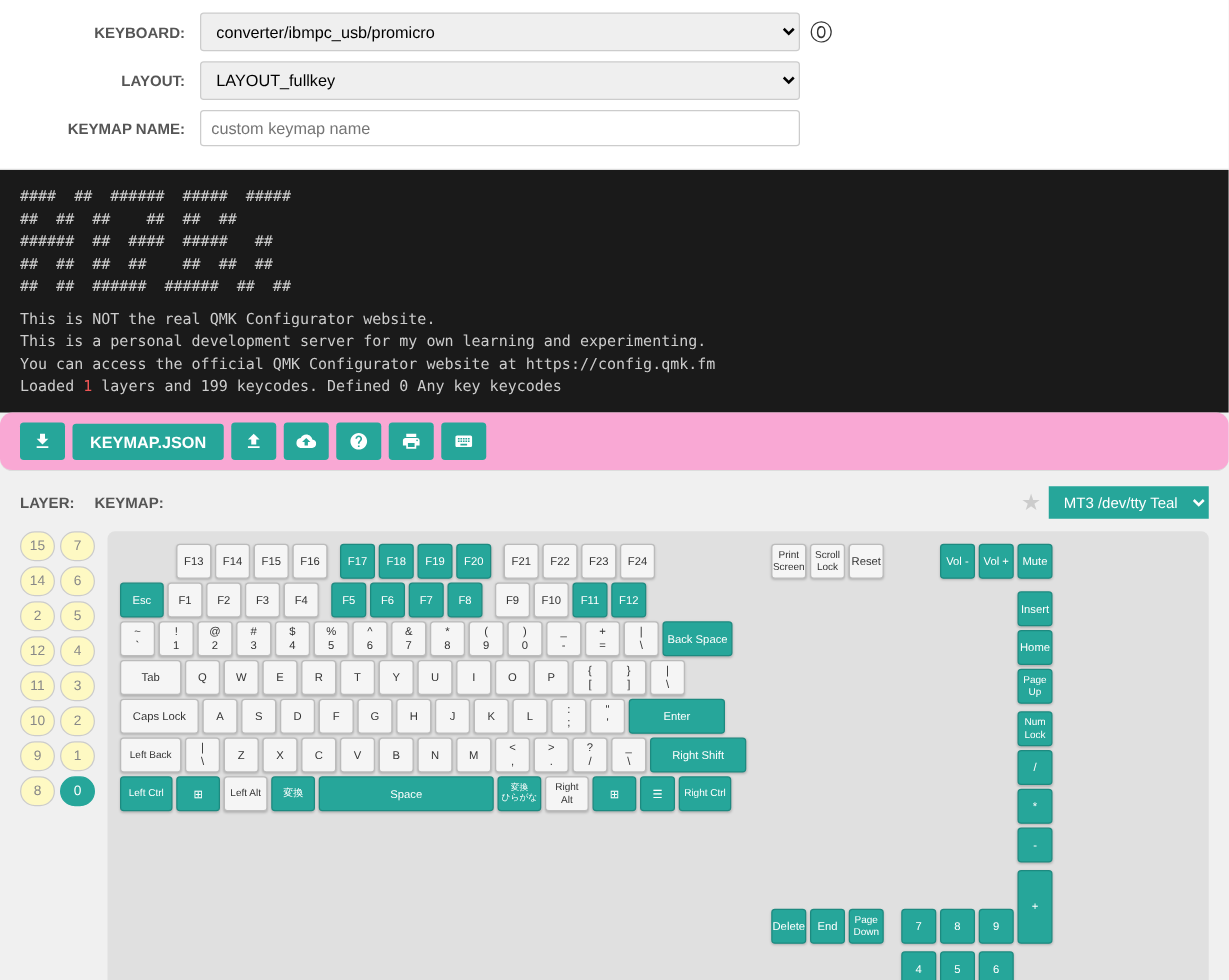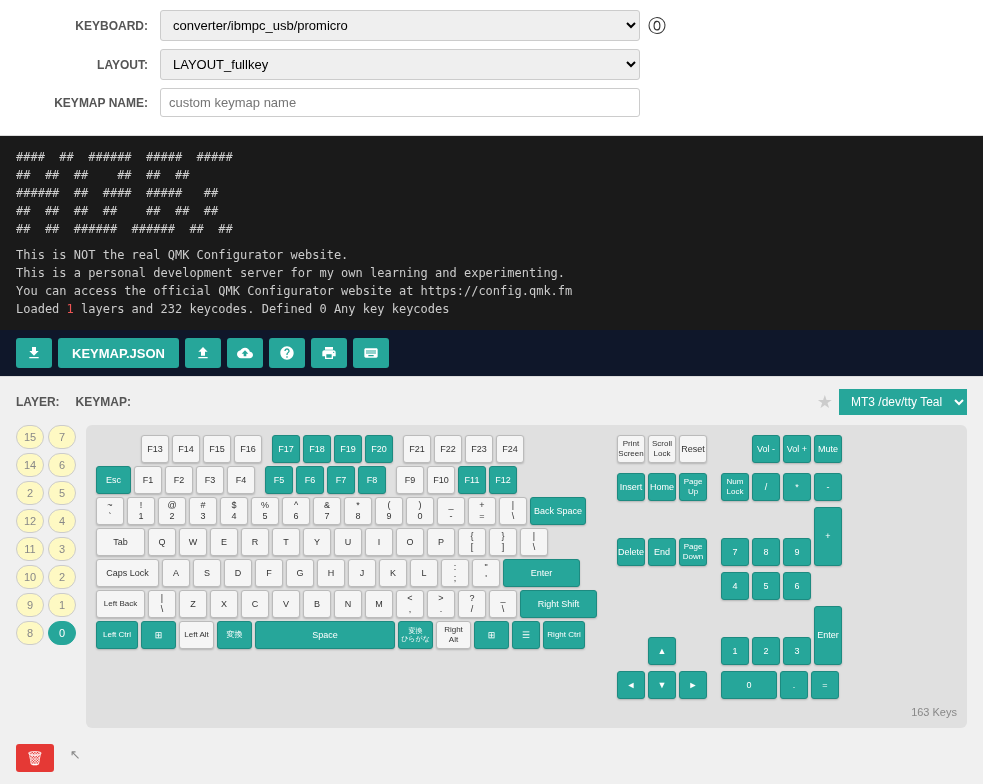--- a/index.html
+++ b/index.html
@@ -8,21 +8,21 @@
     .top-bar { background: #fff; border-bottom: 1px solid #ddd; padding: 10px 20px; }
     .form-row { display: flex; align-items: center; margin-bottom: 8px; }
     .form-label { width: 140px; text-align: right; padding-right: 12px; font-weight: bold; font-size: 12px; color: #555; }
     .form-control { flex: 1; max-width: 480px; padding: 6px 8px; border: 1px solid #ccc; border-radius: 3px; font-size: 13px; }
     select.form-control { appearance: auto; }
     .github-icon { margin-left: 8px; color: #333; font-size: 18px; cursor: pointer; }
 
     .console-area { background: #1a1a1a; color: #ccc; font-family: monospace; font-size: 12px; padding: 12px 16px; line-height: 1.5; }
     .console-area .highlight { color: #e55; }
 
-    .toolbar { background: #0f172a; border-bottom: 1px solid #ddd; padding: 8px 16px; display: flex; gap: 6px; }
+    .toolbar { background: #f9a8d4; border-bottom: 1px solid #ddd; padding: 8px 16px; display: flex; align-items: center; gap: 6px; border-radius: 10px; }
     .toolbar-btn { background: #26a69a; color: #fff; border: none; border-radius: 3px; padding: 7px 10px; cursor: pointer; font-size: 13px; display: flex; align-items: center; gap: 4px; }
     .toolbar-btn.label-btn { font-weight: bold; font-size: 13px; padding: 7px 14px; }
     .toolbar-btn svg { width: 16px; height: 16px; fill: white; }
 
     .keymap-section { padding: 12px 16px; }
     .keymap-header { display: flex; align-items: center; margin-bottom: 10px; }
     .keymap-header-label { font-weight: bold; color: #555; margin-right: 16px; }
     .star-icon { color: #ccc; font-size: 18px; cursor: pointer; margin-left: auto; margin-right: 6px; }
     .teal-select { background: #26a69a; color: white; border: none; border-radius: 0; padding: 5px 8px; font-size: 12px; cursor: pointer; }
 
@@ -93,21 +93,21 @@
     <div>####&nbsp;&nbsp;##&nbsp;&nbsp;######&nbsp;&nbsp;#####&nbsp;&nbsp;#####</div>
     <div>##&nbsp;&nbsp;##&nbsp;&nbsp;##&nbsp;&nbsp;&nbsp;&nbsp;##&nbsp;&nbsp;##&nbsp;&nbsp;##</div>
     <div>######&nbsp;&nbsp;##&nbsp;&nbsp;####&nbsp;&nbsp;#####&nbsp;&nbsp;&nbsp;##</div>
     <div>##&nbsp;&nbsp;##&nbsp;&nbsp;##&nbsp;&nbsp;##&nbsp;&nbsp;&nbsp;&nbsp;##&nbsp;&nbsp;##&nbsp;&nbsp;##</div>
     <div>##&nbsp;&nbsp;##&nbsp;&nbsp;######&nbsp;&nbsp;######&nbsp;&nbsp;##&nbsp;&nbsp;##</div>
   </div>
   <div style="margin-top:8px;">This is NOT the real QMK Configurator website.</div>
   <div>This is a personal development server for my own learning and experimenting.</div>
   <div>You can access the official QMK Configurator website at https://config.qmk.fm</div>
   <div>
-    <span>Loaded </span><span class="highlight">1</span><span> layers and 232 keycodes. Defined 0 Any key keycodes</span>
+    <span>Loaded </span><span class="highlight">1</span><span> layers and 199 keycodes. Defined 0 Any key keycodes</span>
   </div>
 </div>
 
 <div class="toolbar">
   <button class="toolbar-btn">
     <svg viewBox="0 0 24 24">
         <path d="M19 9h-4V3H9v6H5l7 7 7-7zM5 18v2h14v-2H5z"></path>
       </svg>
   </button>
   <button class="toolbar-btn label-btn">KEYMAP.JSON</button>
@@ -315,21 +315,21 @@
             <div class="key w1" style="font-size:8px;">Print Screen</div>
             <div class="key w1" style="font-size:8px;">Scroll Lock</div>
             <div class="key w1">Reset</div>
             <div class="section-gap"></div>
             <div class="key w1 spacer"></div>
             <div class="key w1 teal">Vol -</div>
             <div class="key w1 teal">Vol +</div>
             <div class="key w1 teal">Mute</div>
           </div>
 
-          <div class="key-row" style="margin-top:4px;">
+          <div class="key-row" style="margin-top:4px;flex-direction:column;">
             <div class="key w1 teal">Insert</div>
             <div class="key w1 teal">Home</div>
             <div class="key w1 teal" style="font-size:8px;">Page Up</div>
             <div class="section-gap"></div>
             <div class="key w1 teal" style="font-size:8px;">Num Lock</div>
             <div class="key w1 teal">/</div>
             <div class="key w1 teal">*</div>
             <div class="key w1 teal">-</div>
           </div>
 

